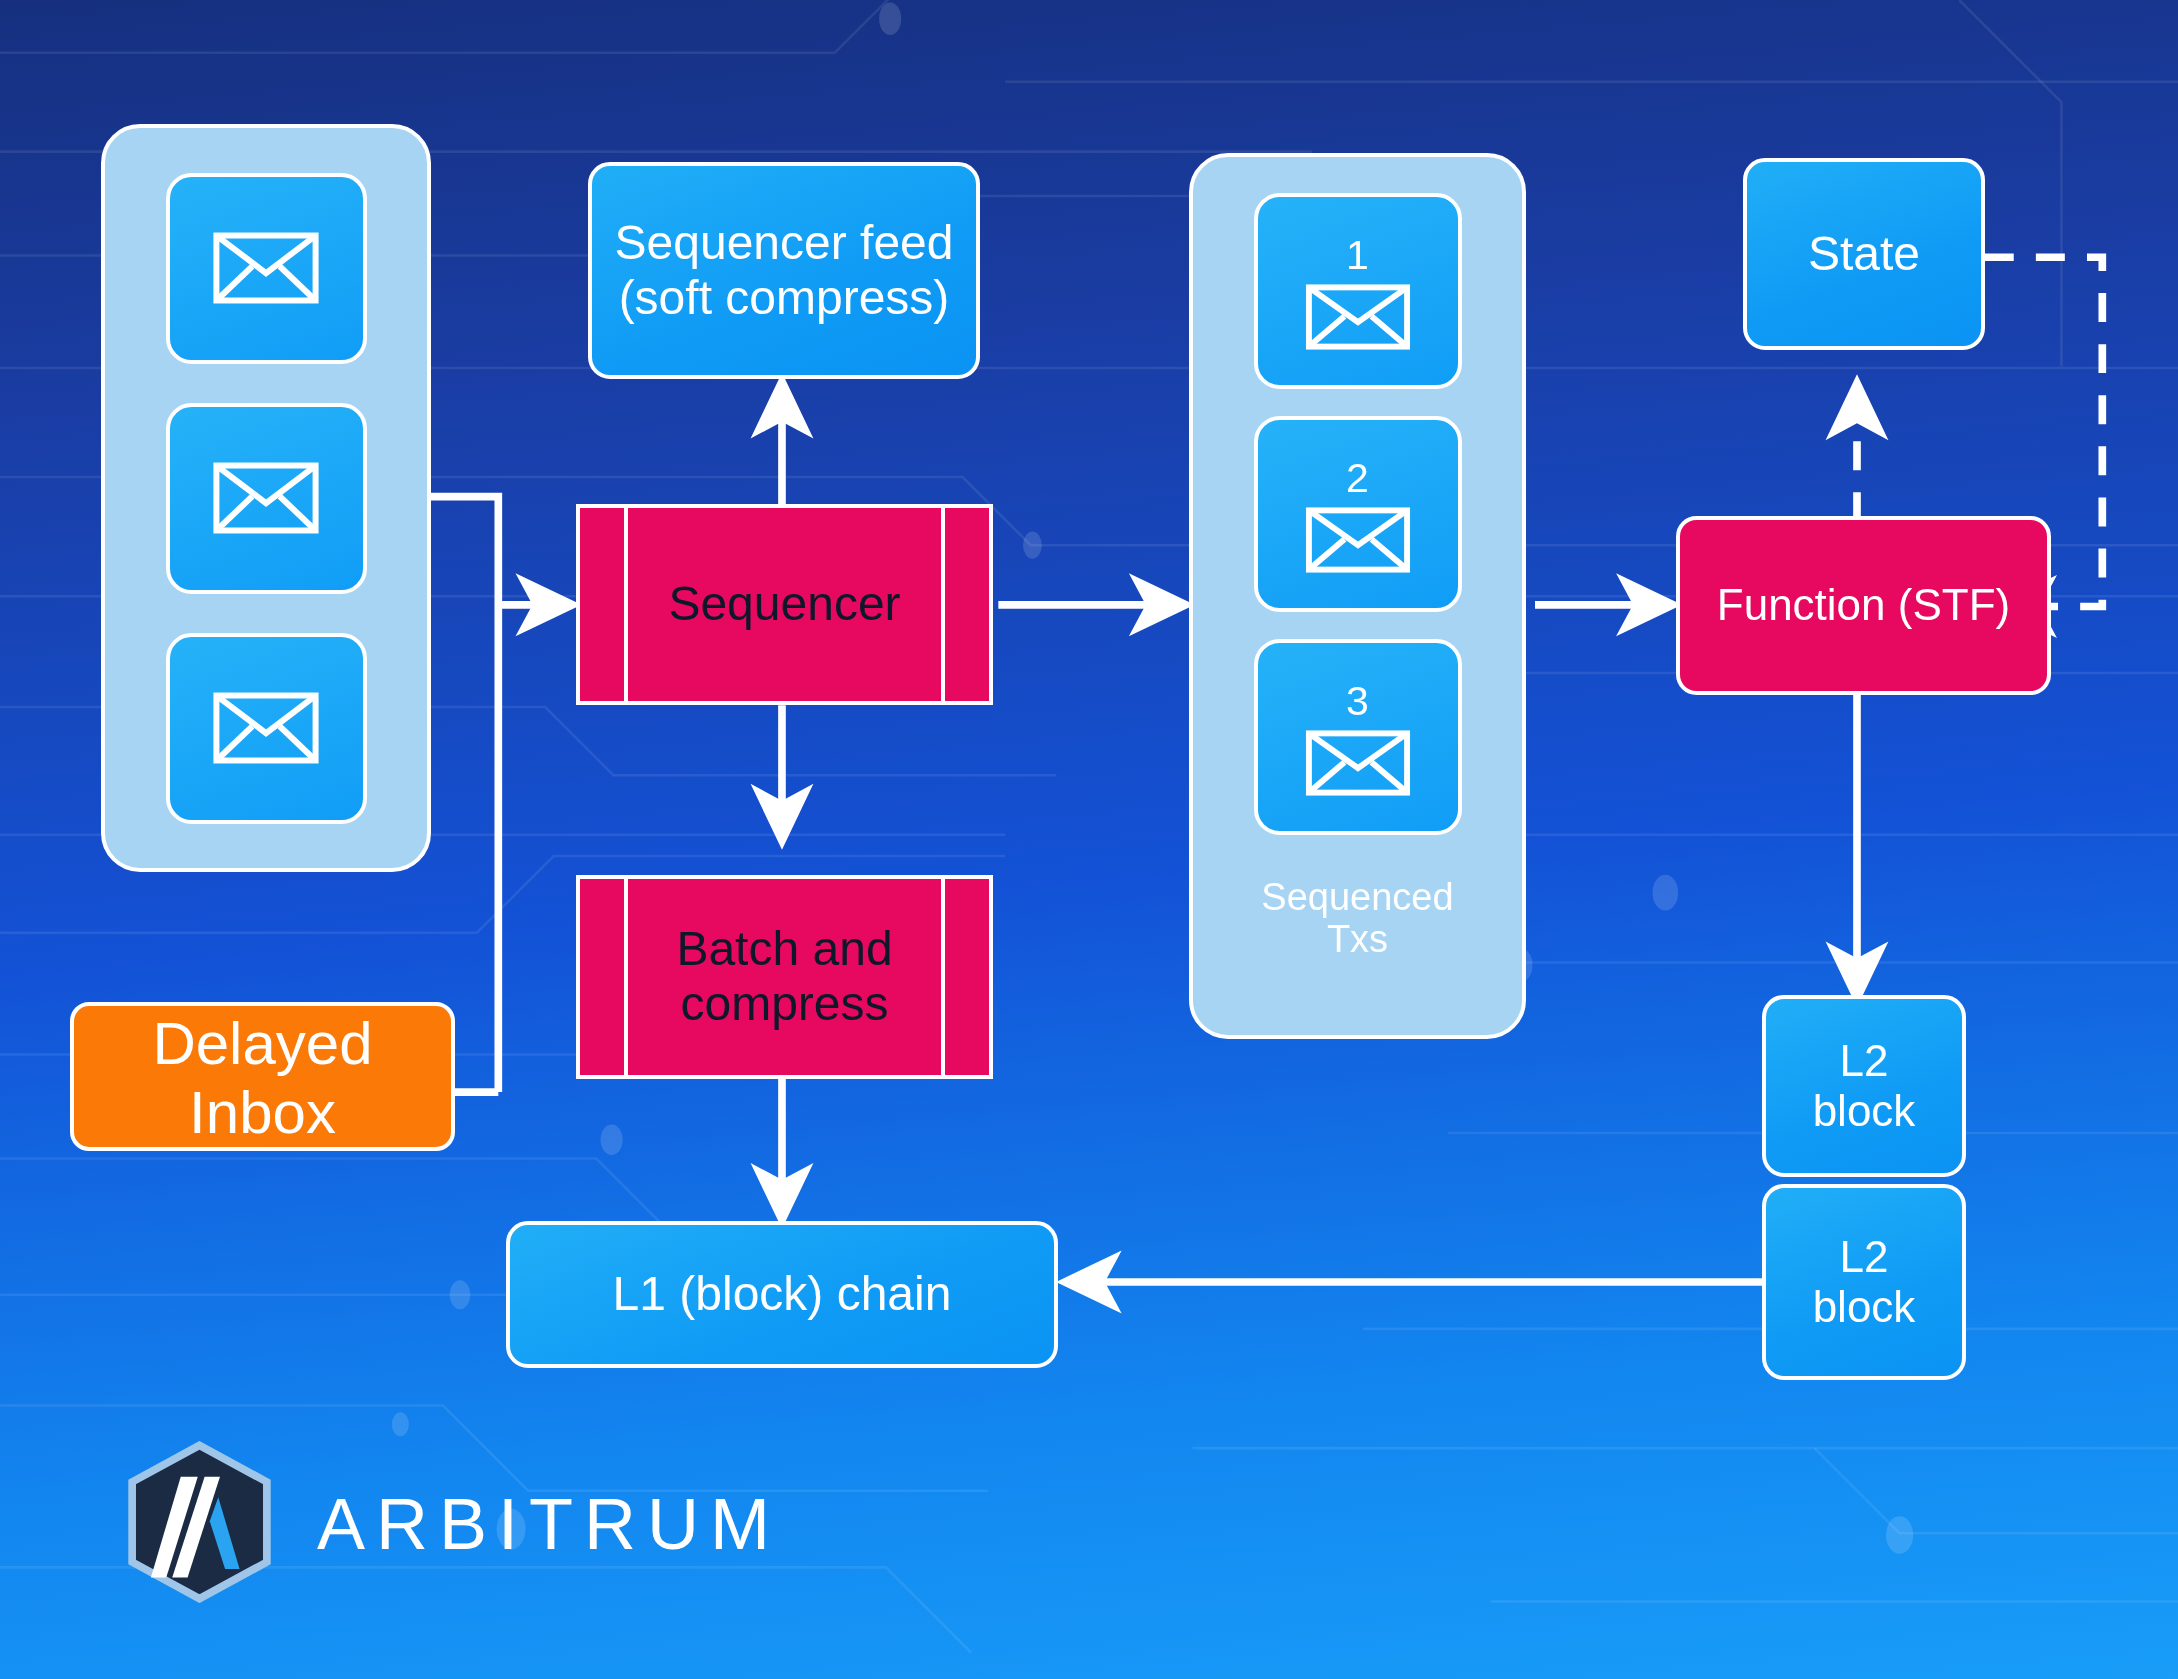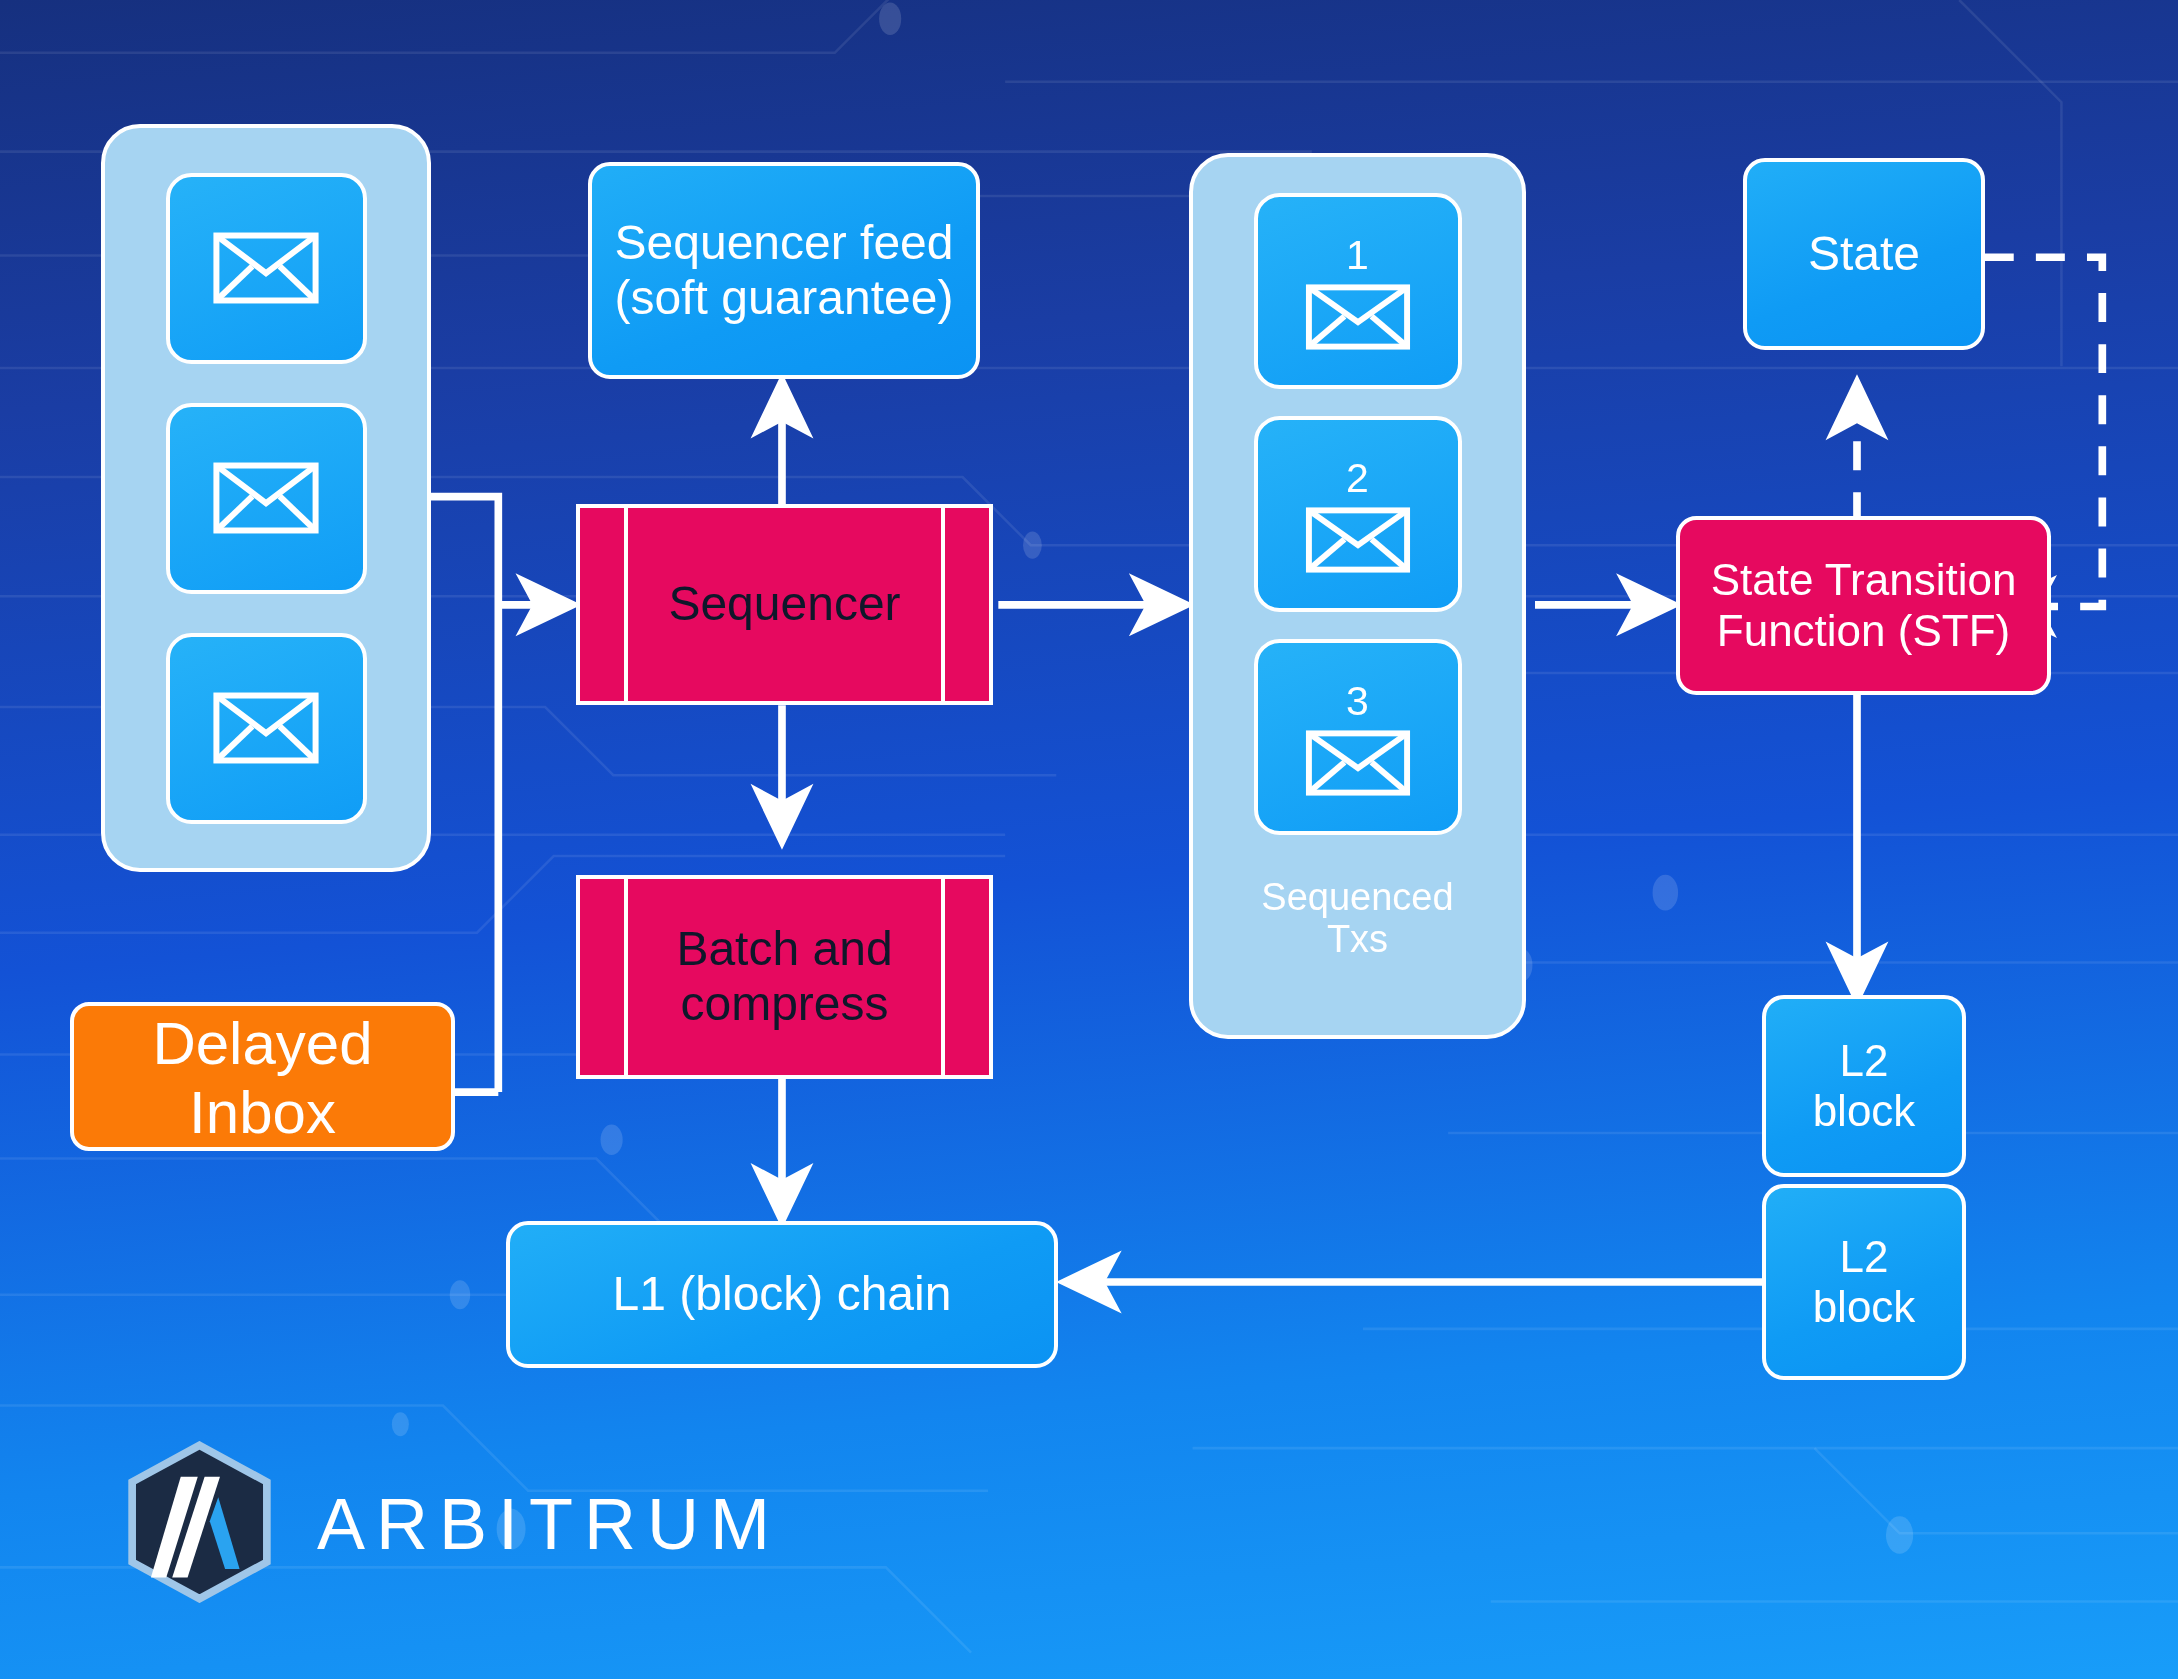--- a/index.html
+++ b/index.html
@@ -175,21 +175,21 @@
           <path d="M4 4 L62 48 L120 4" fill="none" stroke="#ffffff" stroke-width="7"></path>
           <path d="M4 80 L46 40" fill="none" stroke="#ffffff" stroke-width="7"></path>
           <path d="M120 80 L78 40" fill="none" stroke="#ffffff" stroke-width="7"></path>
         </svg>
       </span>
     </div>
   </div>
 
   <div class="node bluecard" style="left:588px;top:162px;width:392px;height:217px;flex-direction:column;font-size:48px;">
     <span class="lbl">Sequencer feed</span>
-    <span class="lbl">(soft guarantee)</span>
+    <span class="lbl">(soft compress)</span>
   </div>
 
   <div class="process" style="left:576px;top:504px;width:417px;height:201px;font-size:48px;">
     <span class="bar l"></span>
     <span class="bar r"></span>
     <span class="lbl">Sequencer</span>
   </div>
 
   <div class="process" style="left:576px;top:875px;width:417px;height:204px;font-size:48px;flex-direction:column;">
     <span class="bar l"></span>
@@ -244,21 +244,20 @@
       <span>Sequenced</span><br>
       <span>Txs</span>
     </div>
   </div>
 
   <div class="node bluecard" style="left:1743px;top:158px;width:242px;height:192px;font-size:48px;">
     <span class="lbl">State</span>
   </div>
 
   <div class="node processround" style="left:1676px;top:516px;width:375px;height:179px;font-size:44px;flex-direction:column;">
-    <span class="lbl">State Transition</span>
     <span class="lbl">Function (STF)</span>
   </div>
 
   <div class="node bluecard l2top" style="left:1762px;top:995px;width:204px;height:182px;font-size:44px;flex-direction:column;">
     <span class="lbl">L2</span>
     <span class="lbl">block</span>
   </div>
   <div class="node bluecard l2bot" style="left:1762px;top:1184px;width:204px;height:196px;font-size:44px;flex-direction:column;">
     <span class="lbl">L2</span>
     <span class="lbl">block</span>

